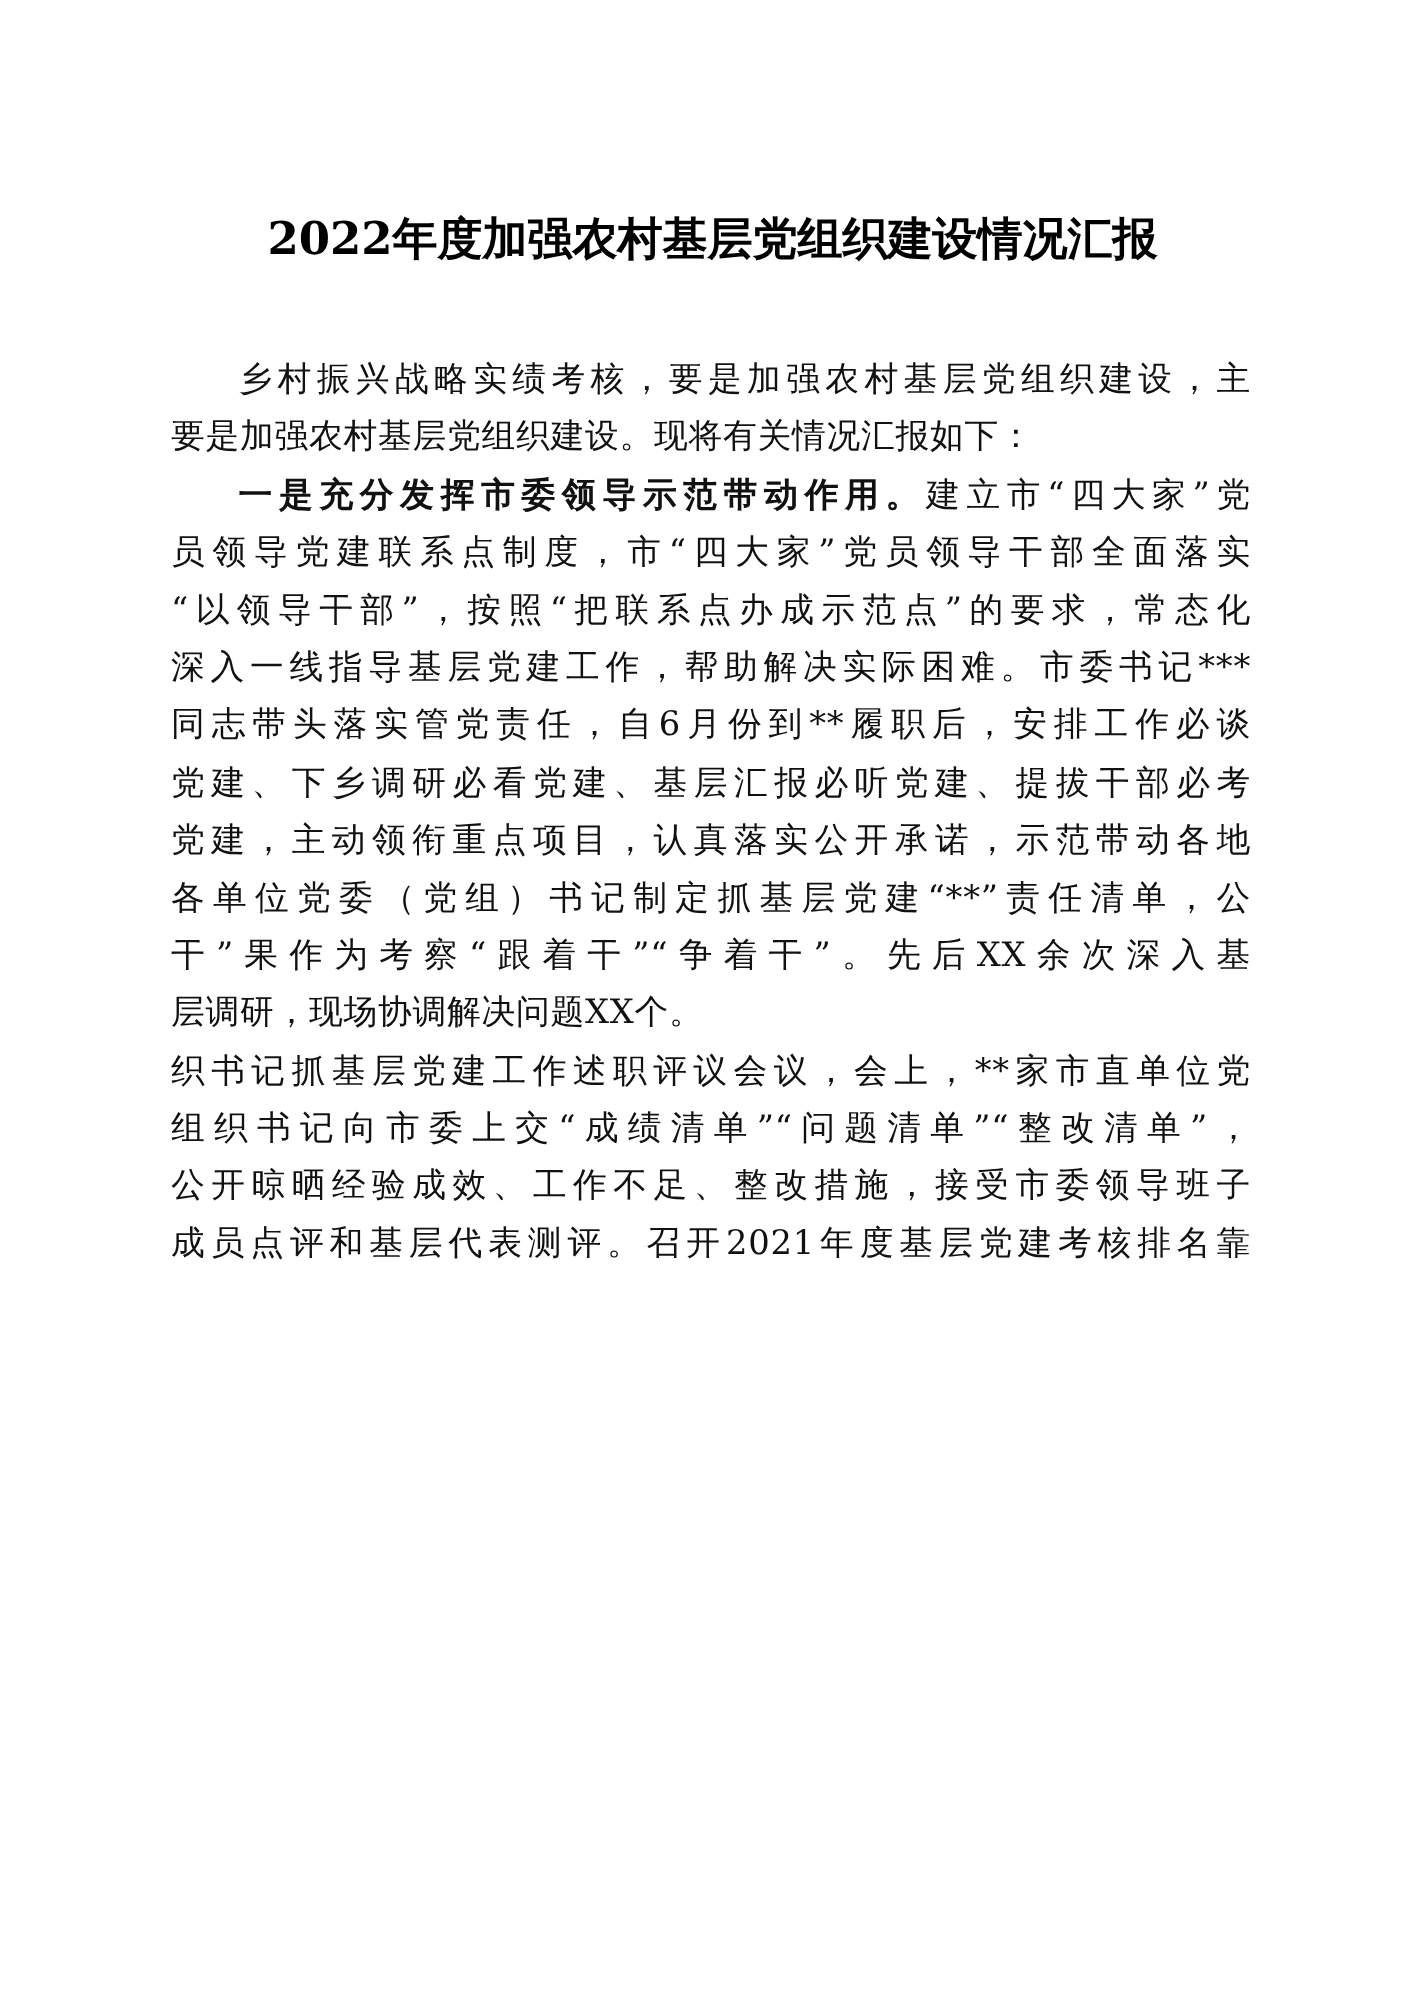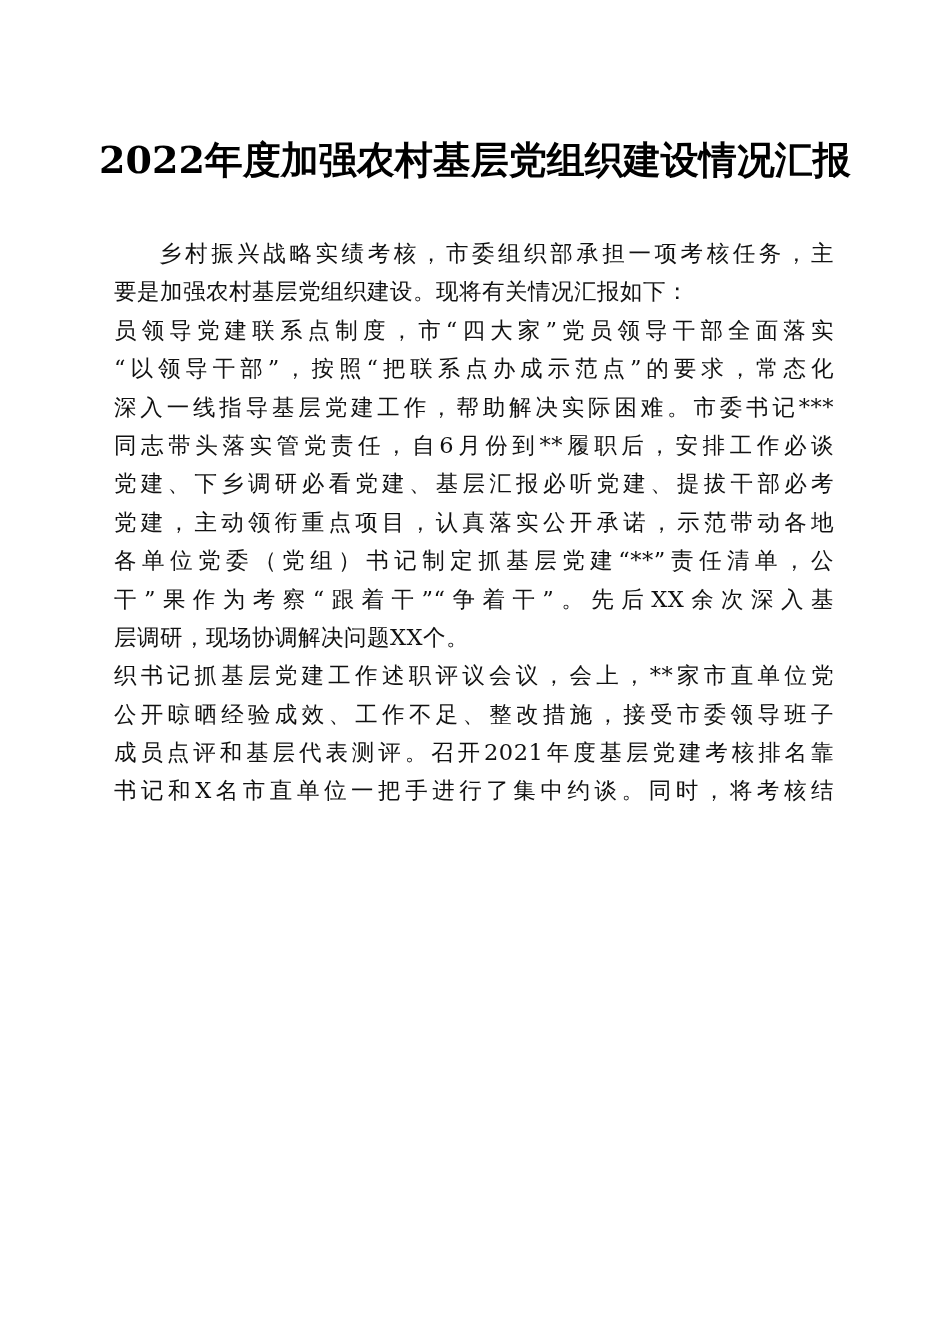--- a/index.html
+++ b/index.html
@@ -1,21 +1,21 @@
 <!DOCTYPE html>
 <html><head>
   <meta charset="utf-8">
   <style>
     html, body { margin: 0; padding: 0; background: #ffffff; }
     body { width: 950px; height: 1344px; position: relative; overflow: hidden; }
     .page { position: absolute; left: 0; top: 0; width: 950px; height: 1344px; background: #fff; }
     .title {
       position: absolute; left: 0; top: 138px; width: 950px; text-align: center;
       font-family: "DejaVu Serif", "Liberation Serif", serif;
-      font-weight: bold; font-size: 38px; line-height: 44px; color: #000;
+      font-weight: bold; font-size: 30px; line-height: 44px; color: #000;
       letter-spacing: 0px;
     }
     .body {
       position: absolute; left: 114px; top: 234px; width: 720px;
       font-family: "DejaVu Serif", "Liberation Serif", serif;
       font-size: 22.5px; color: #111; 
     }
     .line {
       height: 38.4px; line-height: 38.4px; white-space: nowrap;
       text-align: justify; text-align-last: justify; letter-spacing: 0.5px;
@@ -25,31 +25,32 @@
     .lead { font-weight: bold; }
   </style>
 </head>
 <body>
 
 <div class="page">
   <div class="title">2022年度加强农村基层党组织建设情况汇报</div>
 
   <div class="body">
 
-    <div class="line indent">乡村振兴战略实绩考核，市委组织部承担一项考核任务，主</div>
+    <div class="line indent">乡村振兴战略实绩考核，要是加强农村基层党组织建设，主</div>
     <div class="line last">要是加强农村基层党组织建设。现将有关情况汇报如下：</div>
 
+    <div class="line indent"><span class="lead">一是充分发挥市委领导示范带动作用。</span><span>建立市“四大家”党</span></div>
     <div class="line">员领导党建联系点制度，市“四大家”党员领导干部全面落实</div>
     <div class="line">“以领导干部”，按照“把联系点办成示范点”的要求，常态化</div>
     <div class="line">深入一线指导基层党建工作，帮助解决实际困难。市委书记***</div>
     <div class="line">同志带头落实管党责任，自6月份到**履职后，安排工作必谈</div>
     <div class="line">党建、下乡调研必看党建、基层汇报必听党建、提拔干部必考</div>
     <div class="line">党建，主动领衔重点项目，认真落实公开承诺，示范带动各地</div>
     <div class="line">各单位党委（党组）书记制定抓基层党建“**”责任清单，公</div>
     <div class="line">干”果作为考察“跟着干”“争着干”。先后XX余次深入基</div>
     <div class="line last">层调研，现场协调解决问题XX个。</div>
 
     <div class="line">织书记抓基层党建工作述职评议会议，会上，**家市直单位党</div>
+    <div class="line">组织书记向市委上交“成绩清单”“问题清单”“整改清单”，</div>
     <div class="line">公开晾晒经验成效、工作不足、整改措施，接受市委领导班子</div>
     <div class="line">成员点评和基层代表测评。召开2021年度基层党建考核排名靠</div>
-    <div class="line">书记和X名市直单位一把手进行了集中约谈。同时，将考核结</div>
   </div>
 </div>
 
 </body></html>

